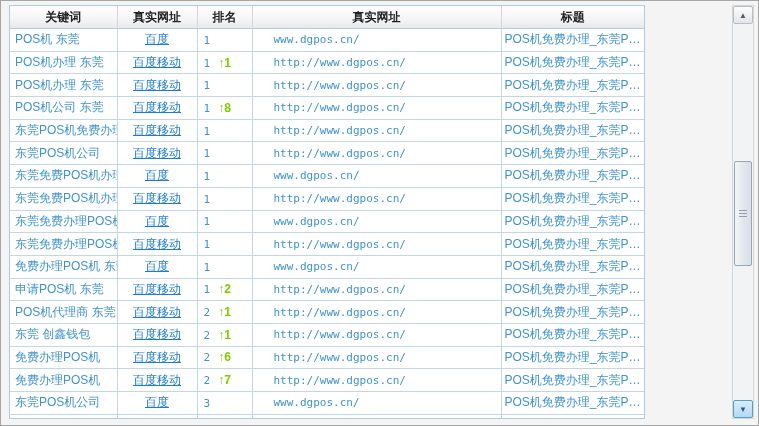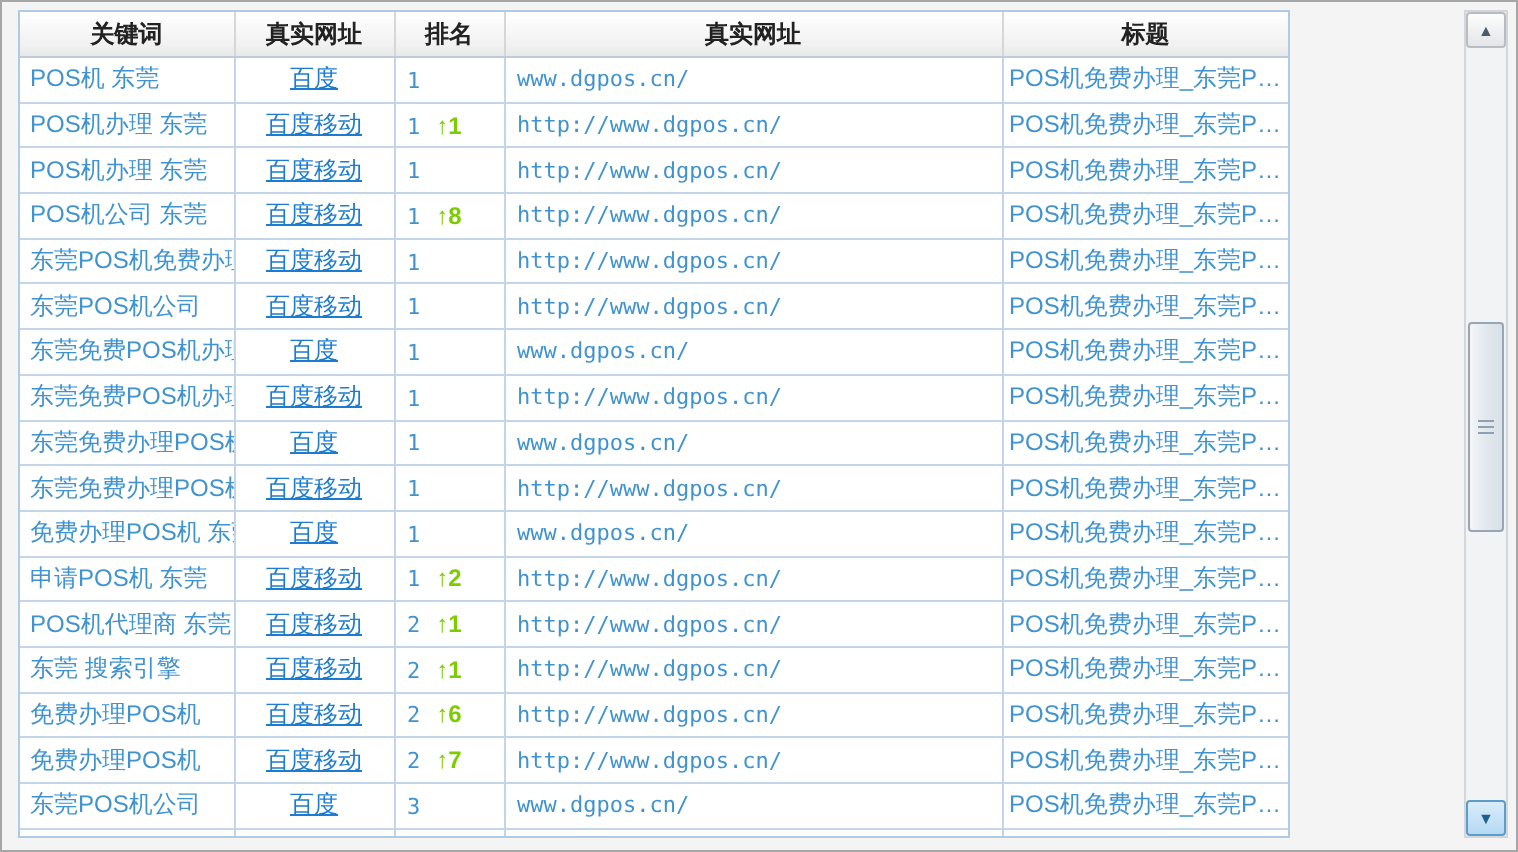--- a/index.html
+++ b/index.html
@@ -46,21 +46,21 @@
     padding:0 3px;
     white-space:nowrap;overflow:hidden;
     background:#ffffff;
   }
   tbody td:last-child{border-right:none;}
   td.cell-keyword{padding-left:5px;margin-top:24px;}
   td.cell-engine{text-align:center;}
   td.cell-engine a{color:#1e7cd0;text-decoration:underline;cursor:pointer;}
   td.cell-rank{font-family:"DejaVu Sans Mono","Liberation Mono",monospace;font-size:11px;padding-left:6px;}
   td.cell-rank .change{color:#7ccc00;font-weight:bold;margin-left:8px;font-family:"Liberation Sans",sans-serif;font-size:12px;}
-  td.cell-url{font-family:"DejaVu Sans Mono","Liberation Mono",monospace;font-size:11px;padding-left:6px;}
+  td.cell-url{font-family:"DejaVu Sans Mono","Liberation Mono",monospace;font-size:11px;padding-left:21px;}
   td.cell-title{font-size:12px;text-overflow:ellipsis;}
   .watermark{
     position:absolute;left:136px;top:56px;
     font-size:47px;font-weight:bold;letter-spacing:3px;
     color:rgba(176,170,163,0.55);
     z-index:6;pointer-events:none;
     font-family:"Liberation Sans",sans-serif;
   }
   
   .vscroll{
@@ -258,21 +258,21 @@
     <td class="cell-engine">
       <a>百度移动</a>
     </td>
     <td class="cell-rank">
       <span>2</span><span class="change">↑1</span>
     </td>
     <td class="cell-url">http://www.dgpos.cn/</td>
     <td class="cell-title">POS机免费办理_东莞POS机公司_创鑫钱包东...</td>
   </tr>
           <tr>
-    <td class="cell-keyword">东莞 搜索引擎</td>
+    <td class="cell-keyword">东莞 创鑫钱包</td>
     <td class="cell-engine">
       <a>百度移动</a>
     </td>
     <td class="cell-rank">
       <span>2</span><span class="change">↑1</span>
     </td>
     <td class="cell-url">http://www.dgpos.cn/</td>
     <td class="cell-title">POS机免费办理_东莞POS机公司_创鑫钱包东...</td>
   </tr>
           <tr>

